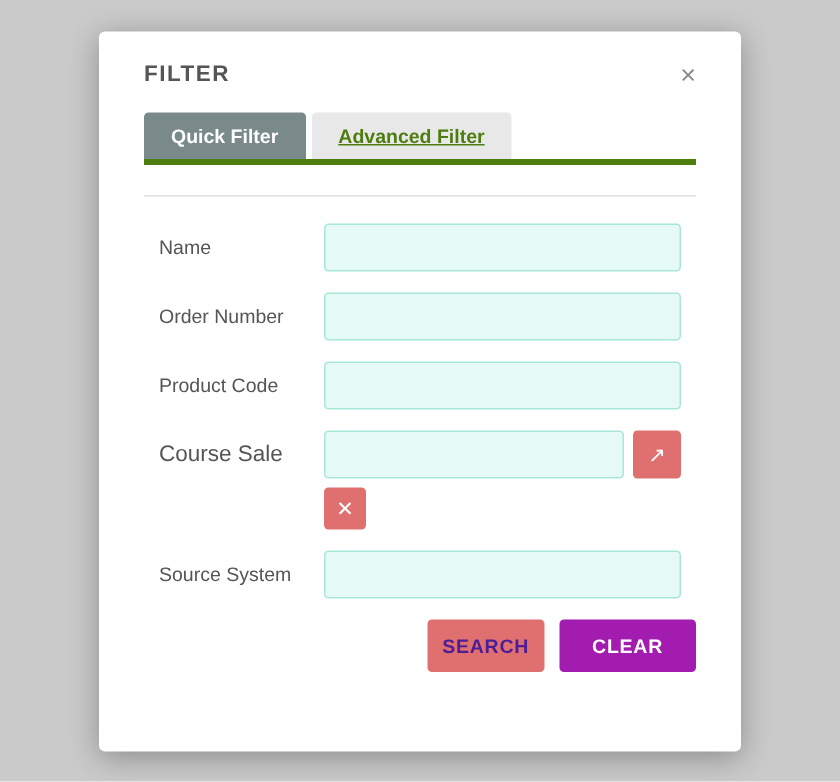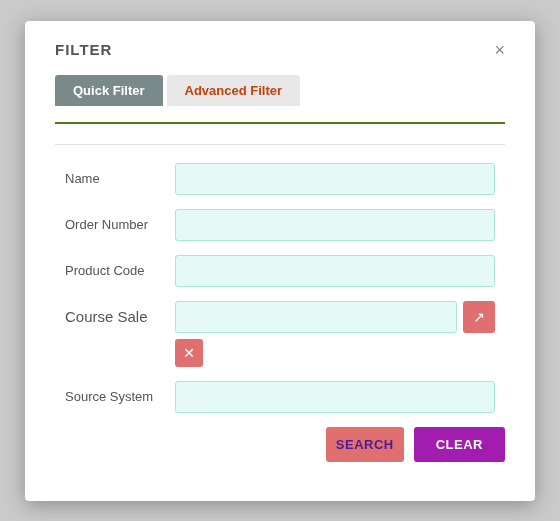--- a/index.html
+++ b/index.html
@@ -15,21 +15,21 @@
     .modal-overlay {
       width: 560px;
       height: 521px;
       display: flex;
       justify-content: center;
       align-items: center;
       background: rgba(180,180,180,0.5);
     }
     .modal {
       background: #fff;
-      width: 510px;
+      width: 428px;
       min-height: 480px;
       border-radius: 4px;
       box-shadow: 0 4px 20px rgba(0,0,0,0.3);
       position: relative;
       padding: 20px 30px 25px 30px;
     }
     .modal-header {
       display: flex;
       justify-content: space-between;
       align-items: center;
@@ -45,39 +45,40 @@
       background: none;
       border: none;
       font-size: 18px;
       color: #888;
       cursor: pointer;
       line-height: 1;
     }
     .tab-row {
       display: flex;
       margin-bottom: 20px;
-      border-bottom: 2px solid #4d7c0f;
-      padding-bottom: 16px;
+      border-bottom: 4px solid #4d7c0f;
+      padding-bottom: 0;
     }
     .tab-btn {
       padding: 8px 18px;
       border: none;
       cursor: pointer;
       font-size: 13px;
       font-weight: 600;
       border-radius: 3px 3px 0 0;
     }
     .tab-btn.active {
       background: #7a8a8a;
       color: #fff;
     }
     .tab-btn.inactive {
       background: #e8e8e8;
-      color: #c2410c;
+      color: #4d7c0f;
       margin-left: 4px;
+      text-decoration: underline;
     }
     .divider {
       border: none;
       border-top: 1px solid #e0e0e0;
       margin-bottom: 18px;
     }
     .form-body {
       padding: 0 10px;
     }
     .form-row {

